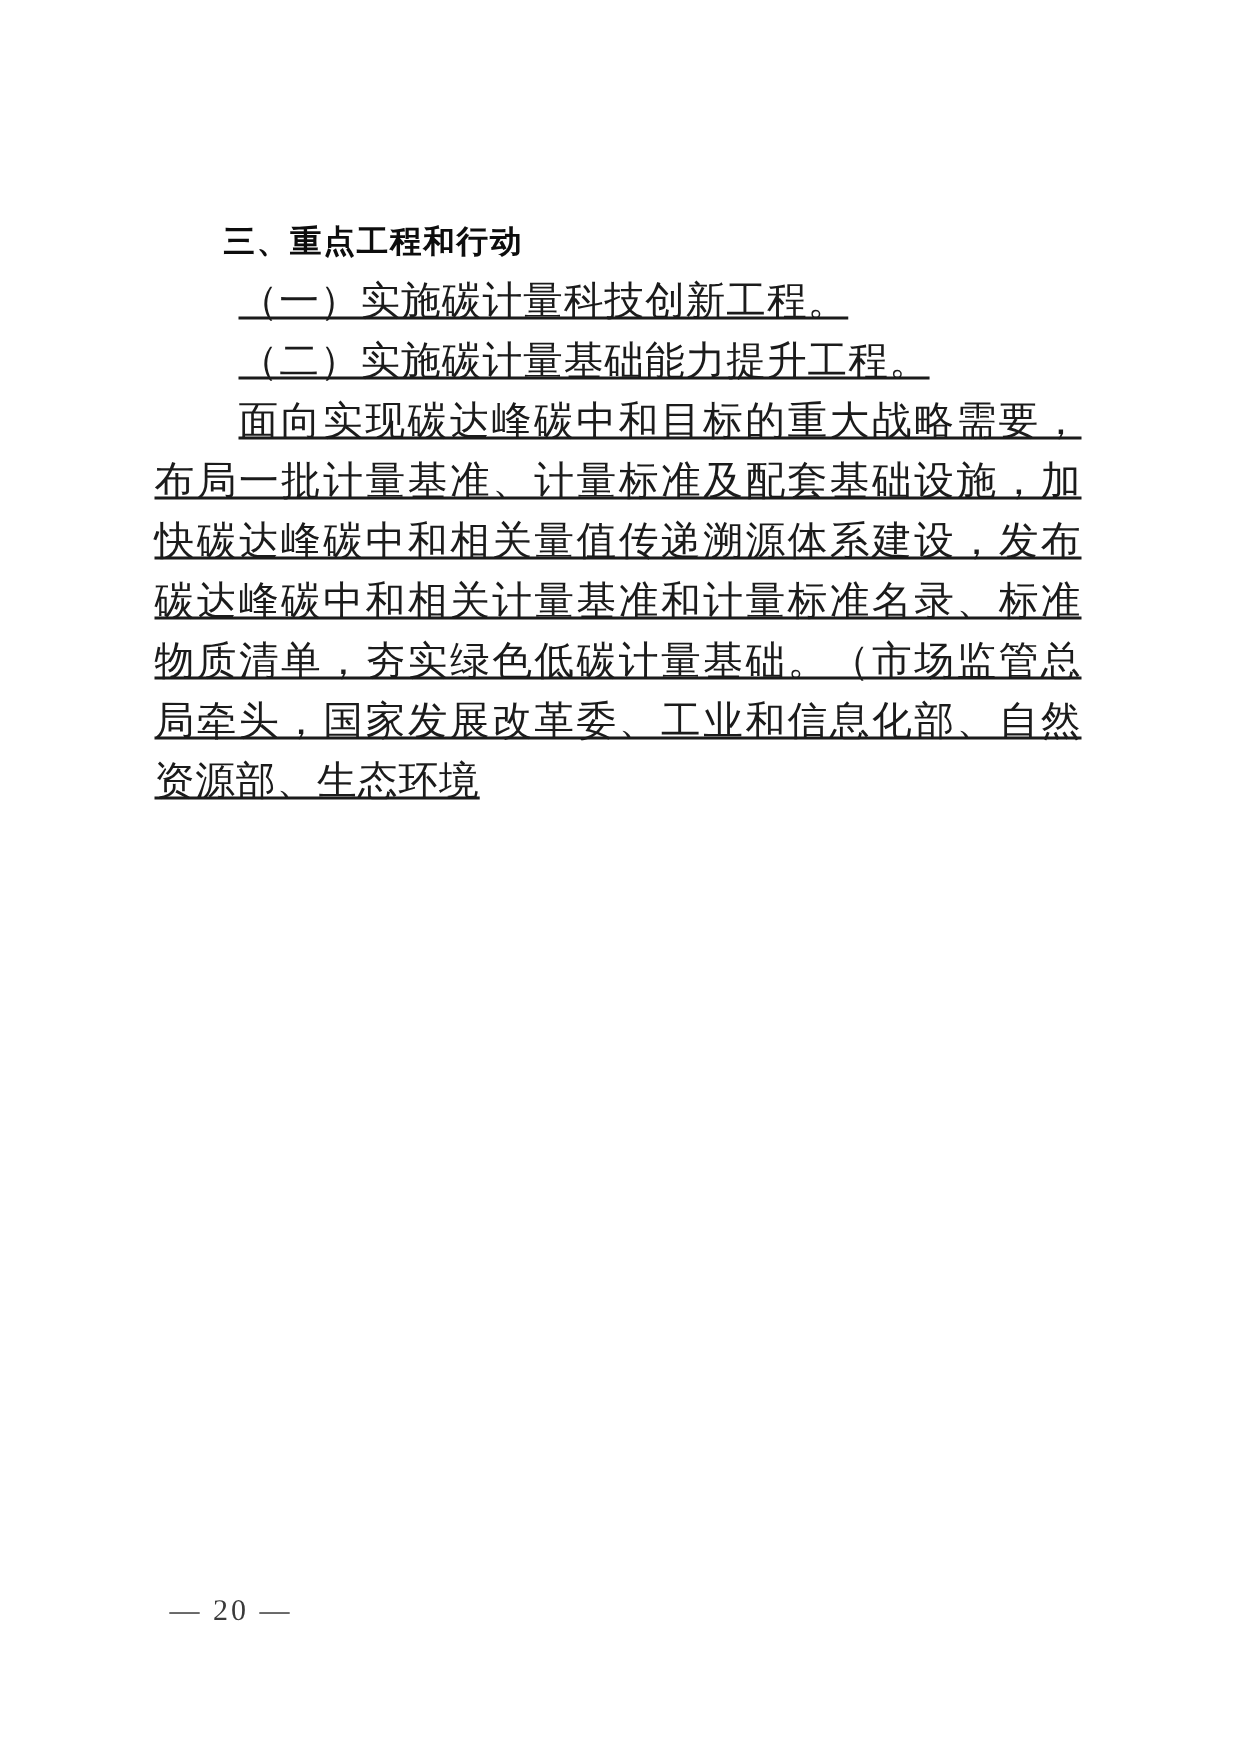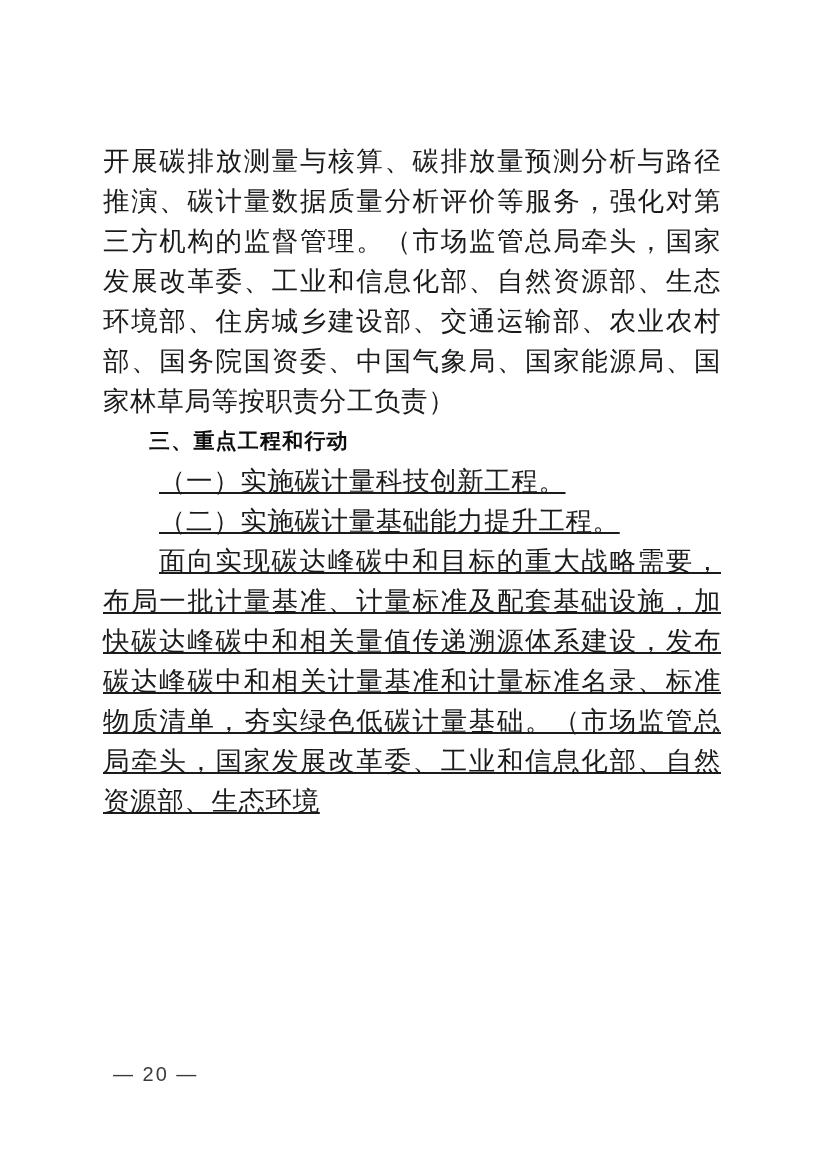--- a/index.html
+++ b/index.html
@@ -63,37 +63,36 @@
     letter-spacing: 1.2px;
     text-indent: 46px;
     color: #0d0d0d;
   }
 
   .footer {
     position: absolute;
     left: 103px;
     top: 1059px;
     width: 618px;
-    font-family: Liberation Sans, sans-serif;
+    font-family: Liberation Serif, serif;
     font-size: 20px;
     line-height: 30px;
     letter-spacing: 2px;
     color: #3a3a3a;
     text-align: left;
     padding-left: 10px;
   }
 </style>
 </head>
 <body>
 
 <div class="page">
 
   <div class="text-column">
 
-    <p class="para">开展碳排放测量与核算、碳排放量预测分析与路径推演、碳计量数据质量分析评价等服务，强化对第三方机构的监督管理。（市场监管总局牵头，国家发展改革委、工业和信息化部、自然资源部、生态环境部、住房城乡建设部、交通运输部、农业农村部、国务院国资委、中国气象局、国家能源局、国家林草局等按职责分工负责）</p>
 
     <h2 class="heading">三、重点工程和行动</h2>
 
     <p class="para indent">（一）实施碳计量科技创新工程。</p>
 
 
     <p class="para indent">（二）实施碳计量基础能力提升工程。</p>
 
     <p class="para indent">面向实现碳达峰碳中和目标的重大战略需要，布局一批计量基准、计量标准及配套基础设施，加快碳达峰碳中和相关量值传递溯源体系建设，发布碳达峰碳中和相关计量基准和计量标准名录、标准物质清单，夯实绿色低碳计量基础。（市场监管总局牵头，国家发展改革委、工业和信息化部、自然资源部、生态环境</p>
 

